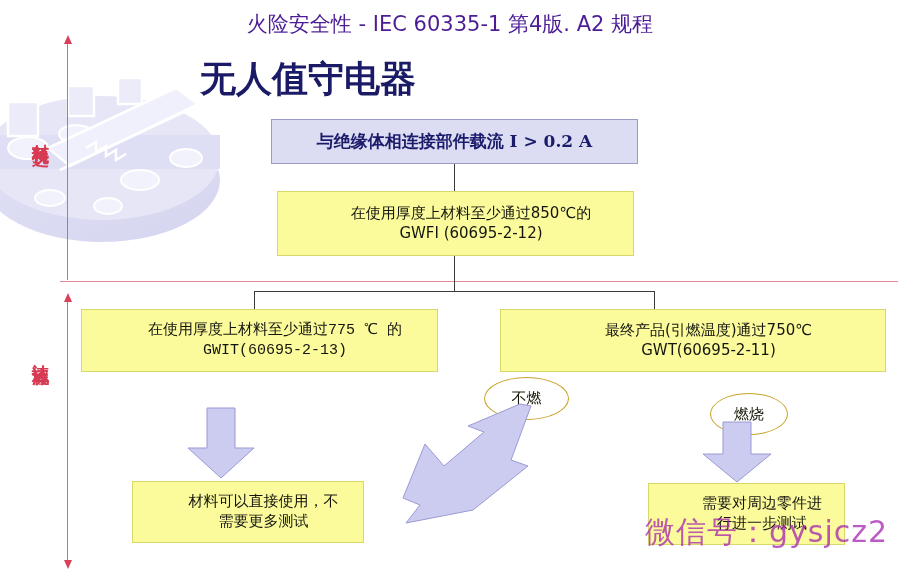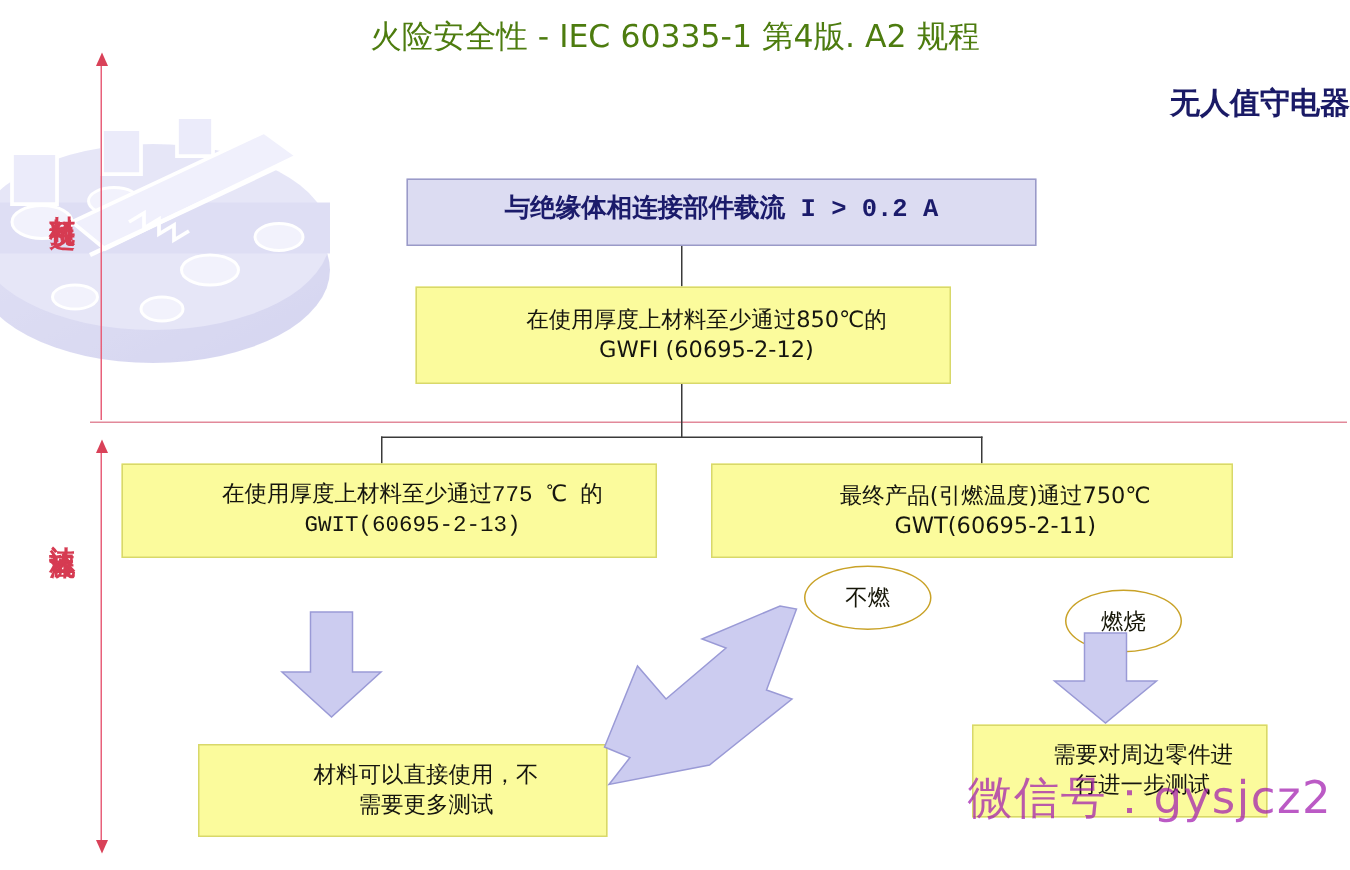--- a/index.html
+++ b/index.html
@@ -60,31 +60,31 @@
     position: absolute;
     height: 0;
     border-top: 1.2px solid #e2899a;
   }
 
   
   .main-title {
     position: absolute;
     left: 0; right: 0; top: 10px;
     text-align: center;
-    color: #4d7c0f;
+    color: #4c1d95;
     font-size: 21px;
     font-family: "DejaVu Sans", "Liberation Sans", sans-serif;
     white-space: nowrap;
   }
   .sub-title {
     position: absolute;
     left: 200px; right: 0; top: 55px;
-    text-align: right;
+    text-align: left;
     color: #1a1a66;
-    font-size: 20px;
+    font-size: 36px;
     font-weight: bold;
     font-family: "DejaVu Serif", "Liberation Serif", serif;
     white-space: nowrap;
   }
 
   
   .node {
     position: absolute;
     box-sizing: border-box;
     display: flex;
@@ -195,50 +195,50 @@
 
   <div class="divider-line" style="left:60px; top:281px; width:838px;"></div>
 
   <div class="conn v" style="left:454px; top:164px; height:27px;"></div>
 
   <div class="conn v" style="left:454px; top:256px; height:36px;"></div>
   <div class="conn h" style="left:254px; top:291px; width:401px;"></div>
   <div class="conn v" style="left:254px; top:291px; height:18px;"></div>
   <div class="conn v" style="left:654px; top:291px; height:18px;"></div>
 
-  <div class="node lavender" style="left:271px; top:119px; width:420px; height:45px;font-family:Liberation Mono, monospace;">
+  <div class="node lavender" style="left:271px; top:119px; width:367px; height:45px;">
     <span class="txt">与绝缘体相连接部件载流 I &gt; 0.2 A</span>
   </div>
 
   <div class="node yellow" style="left:277px; top:191px; width:357px; height:65px;">
     <span class="txt">在使用厚度上材料至少通过850℃的
 GWFI (60695-2-12)</span>
   </div>
 
   <div class="node yellow" style="left:81px; top:309px; width:357px; height:63px;font-family:Liberation Mono, monospace;">
     <span class="txt">在使用厚度上材料至少通过775 ℃ 的
 GWIT(60695-2-13)</span>
   </div>
 
-  <div class="node yellow" style="left:474px; top:309px; width:348px; height:63px;">
+  <div class="node yellow" style="left:500px; top:309px; width:386px; height:63px;">
     <span class="txt">最终产品(引燃温度)通过750℃
 GWT(60695-2-11)</span>
   </div>
 
-  <div class="node yellow" style="left:132px; top:481px; width:273px; height:62px;margin-top:15px;">
+  <div class="node yellow" style="left:132px; top:481px; width:232px; height:62px;">
     <span class="txt">材料可以直接使用，不
 需要更多测试</span>
   </div>
 
   <div class="node yellow" style="left:648px; top:483px; width:197px; height:62px;">
     <span class="txt">需要对周边零件进
 行进一步测试</span>
   </div>
 
-  <div class="oval" style="left:536px; top:377px; width:85px; height:43px;">
+  <div class="oval" style="left:484px; top:377px; width:85px; height:43px;">
     <span>不燃</span>
   </div>
 
   <div class="oval" style="left:710px; top:393px; width:78px; height:42px;">
     <span>燃烧</span>
   </div>
 
   <div class="block-arrow" style="left:186px; top:408px;">
     <svg width="70" height="72" viewBox="0 0 70 72">
       <polygon points="21,0 49,0 49,40 68,40 35,70 2,40 21,40" fill="#ccccf0" stroke="#9a9ad6" stroke-width="1"></polygon>

